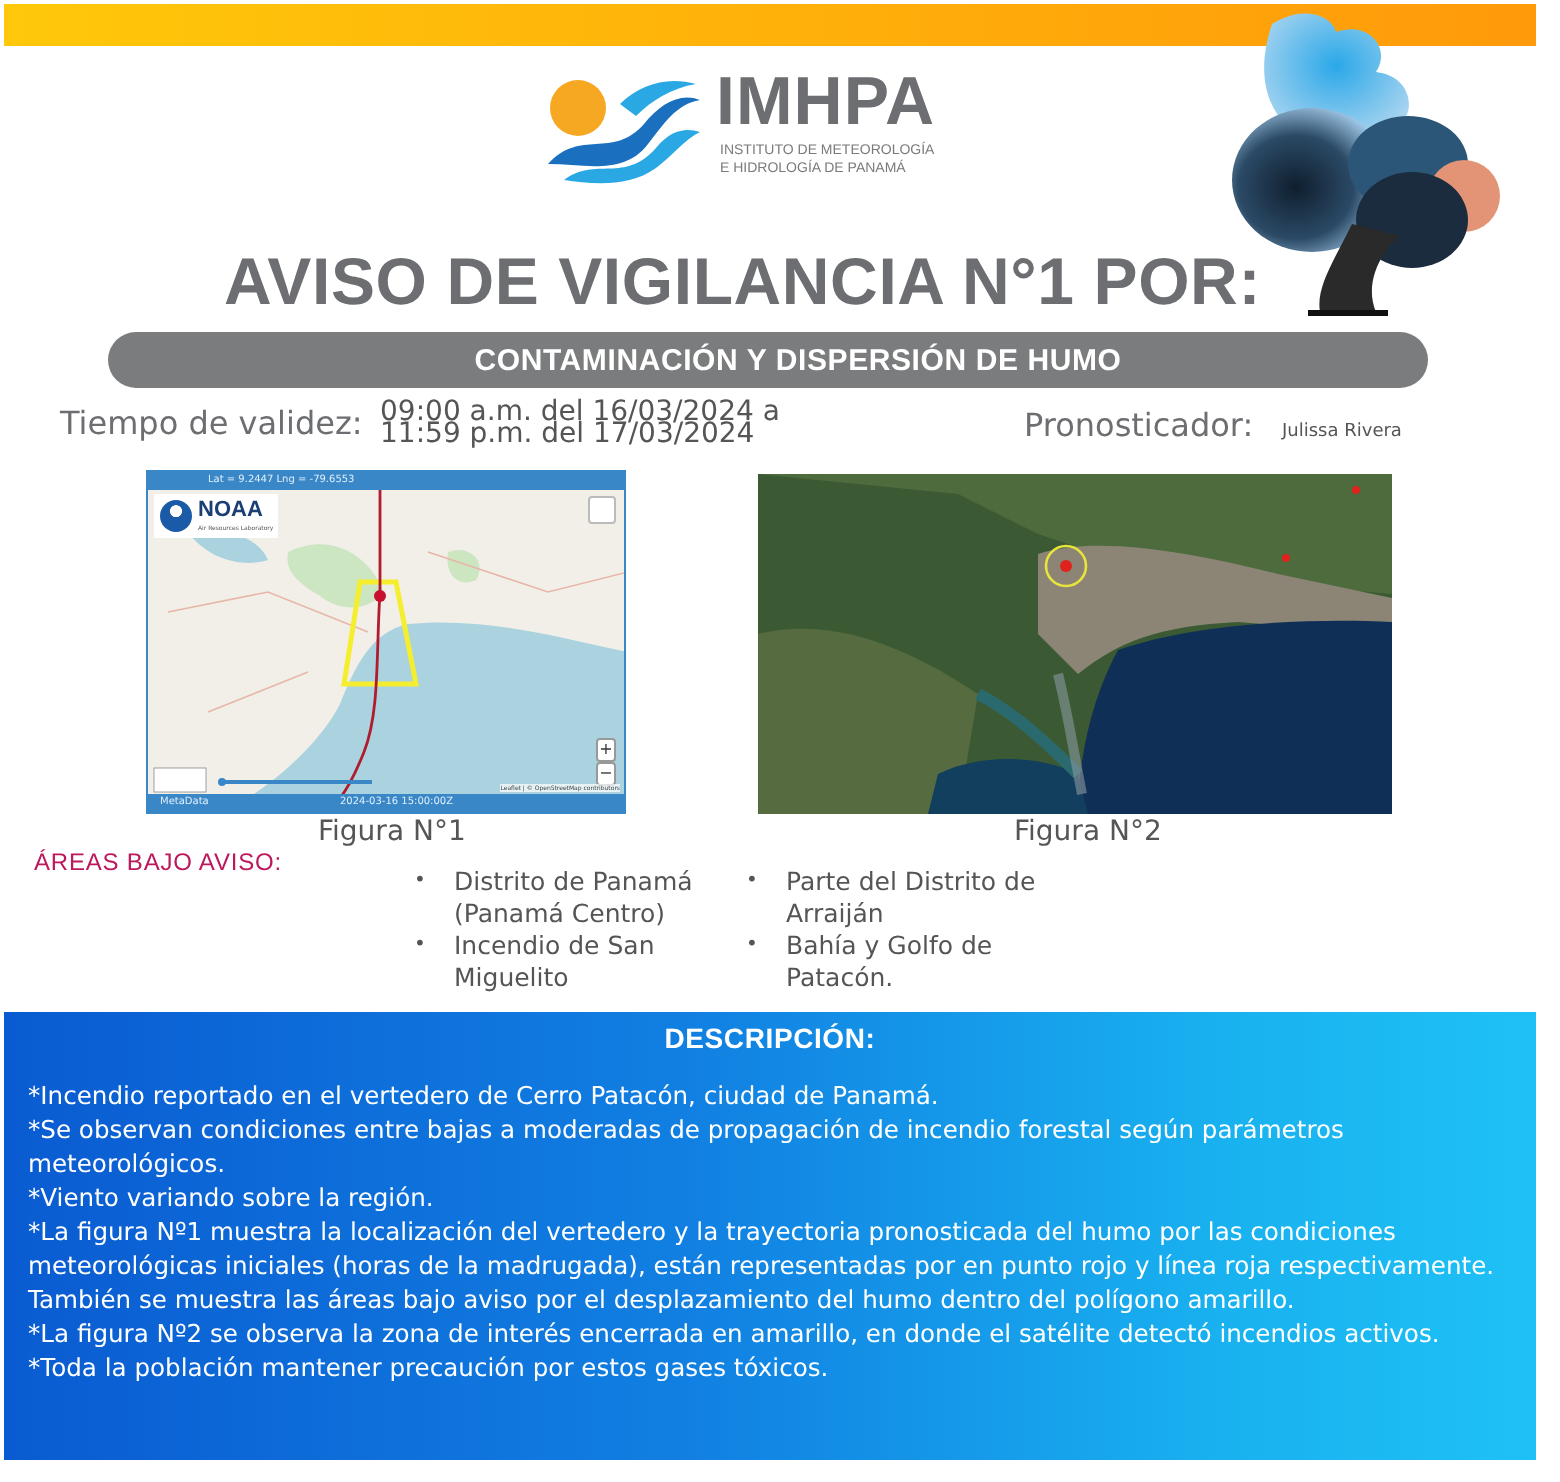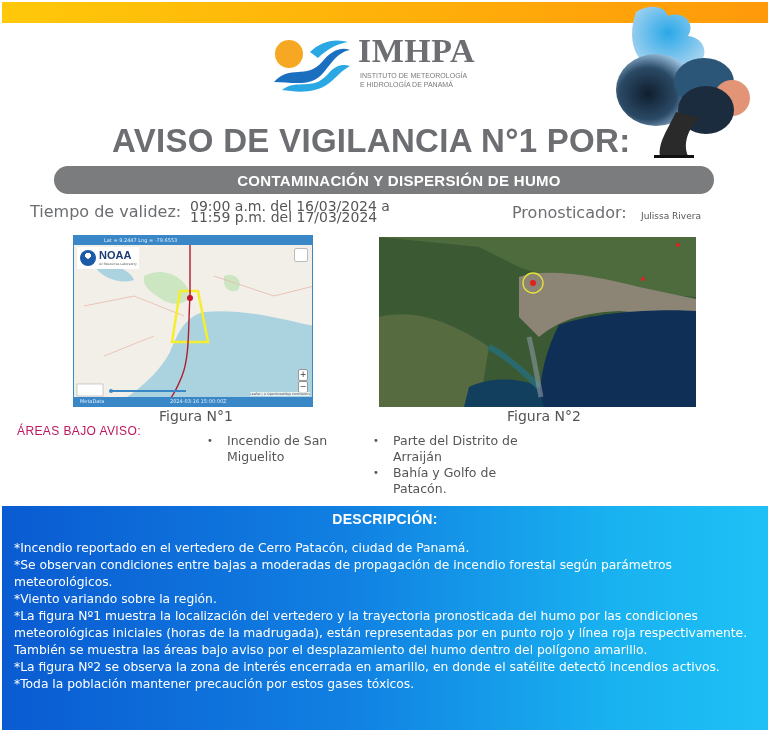--- a/index.html
+++ b/index.html
@@ -9,21 +9,21 @@
     .top-bar {
       position: absolute; left: 2px; top: 2px; width: 766px; height: 21px;
       background: linear-gradient(90deg, #ffc80a 0%, #ffb10a 50%, #ff9a0a 100%);
     }
 
     
     .logo { position: absolute; left: 272px; top: 34px; width: 200px; height: 60px; }
     .logo-mark { position: absolute; left: 0; top: 0; width: 80px; height: 58px; }
     .logo-title {
       position: absolute; left: 86px; top: -2px;
-      font-family: Liberation Serif, serif; font-size: 34px; font-weight: bold;
+      font-family: Liberation Sans, sans-serif; font-size: 34px; font-weight: bold;
       color: #6d6e71; letter-spacing: 0.5px; text-align: right;
     }
     .logo-sub {
       position: absolute; left: 88px; top: 37px; font-size: 7px; line-height: 9px;
       color: #7a7a7a; font-family: "Liberation Sans", sans-serif; white-space: nowrap;
     }
 
     
     .smoke { position: absolute; left: 596px; top: 2px; width: 170px; height: 162px; }
 
@@ -224,20 +224,21 @@
     <circle cx="154" cy="46" r="10" fill="none" stroke="#e8e53a" stroke-width="1.3"></circle>
     <circle cx="154" cy="46" r="3" fill="#e0221e"></circle>
     <circle cx="264" cy="42" r="2" fill="#e0221e"></circle>
     <circle cx="299" cy="8" r="2" fill="#e0221e"></circle>
   </svg>
 </div>
 <div class="caption" style="left:507px;top:408px;">Figura N°2</div>
 
 <div class="areas-title">ÁREAS BAJO AVISO:</div>
 <ul class="areas-col" style="left:207px;width:160px;">
+  <li>Distrito de Panamá (Panamá Centro)</li>
   <li>Incendio de San Miguelito</li>
 </ul>
 <ul class="areas-col" style="left:373px;width:170px;">
   <li>Parte del Distrito de Arraiján</li>
   <li>Bahía y Golfo de Patacón.</li>
 </ul>
 
 <div class="desc">
   <div class="desc-title">DESCRIPCIÓN:</div>
   <div class="desc-line">*Incendio reportado en el vertedero de Cerro Patacón, ciudad de Panamá.</div>

